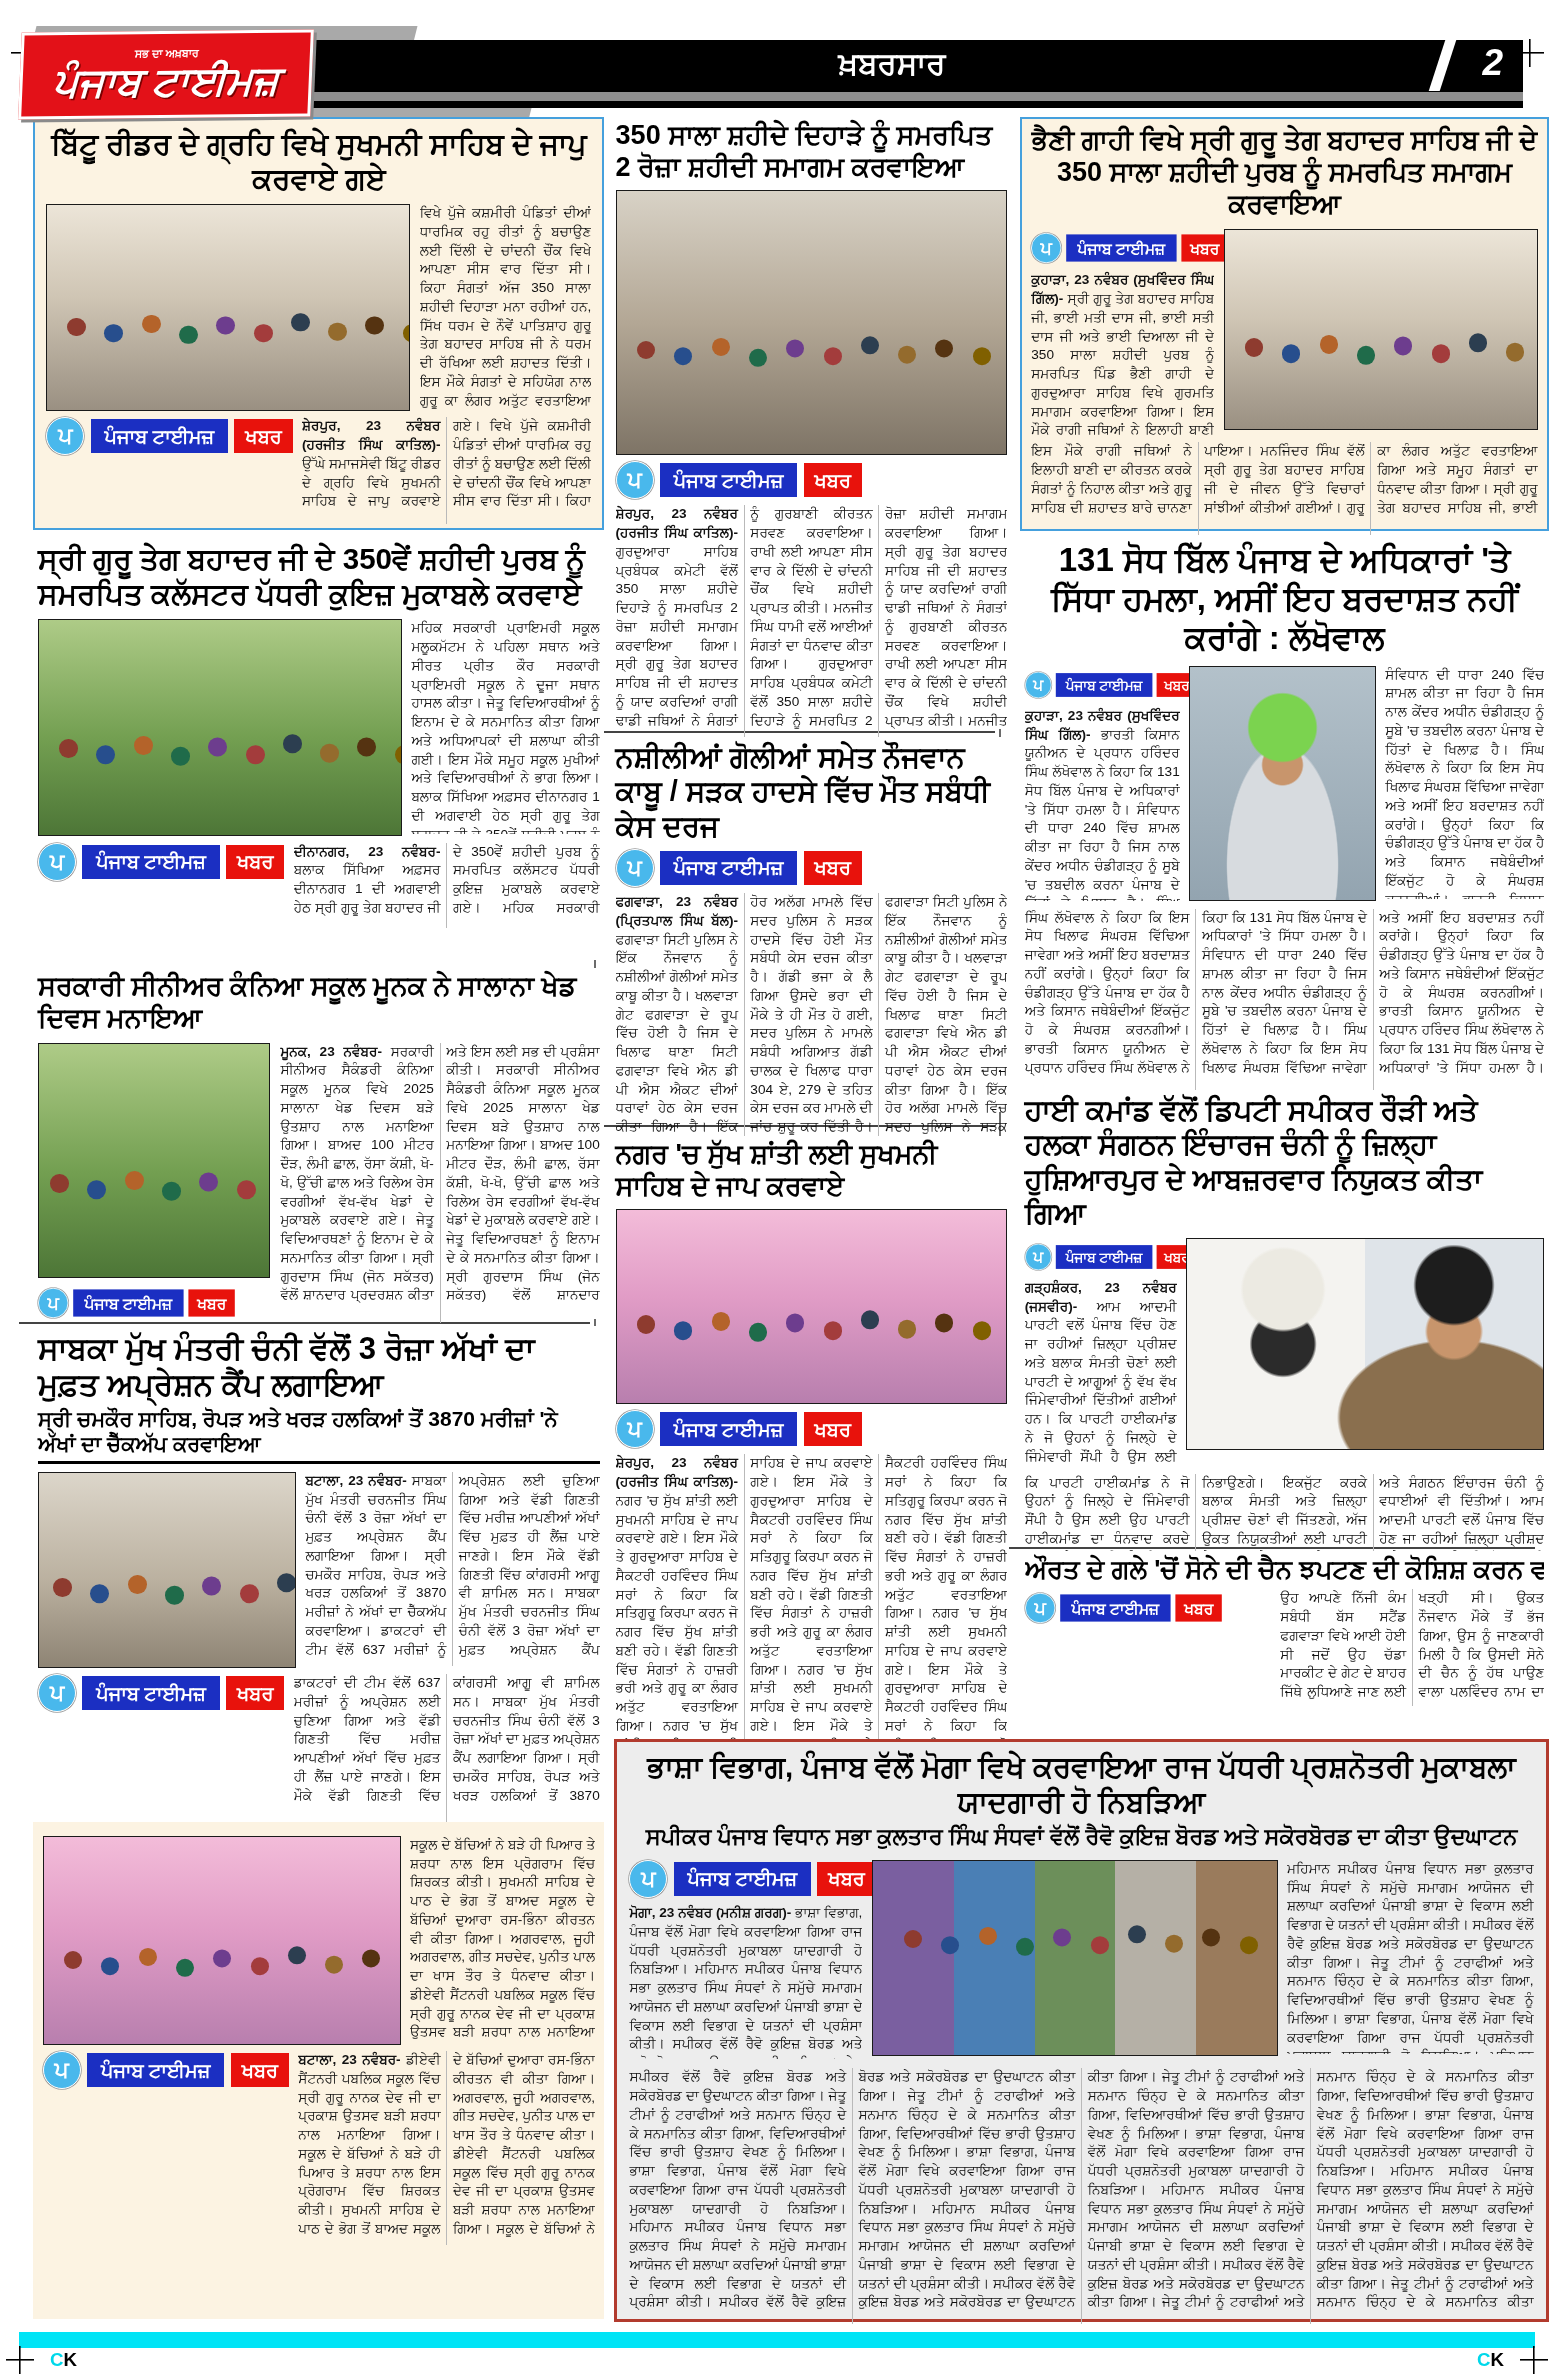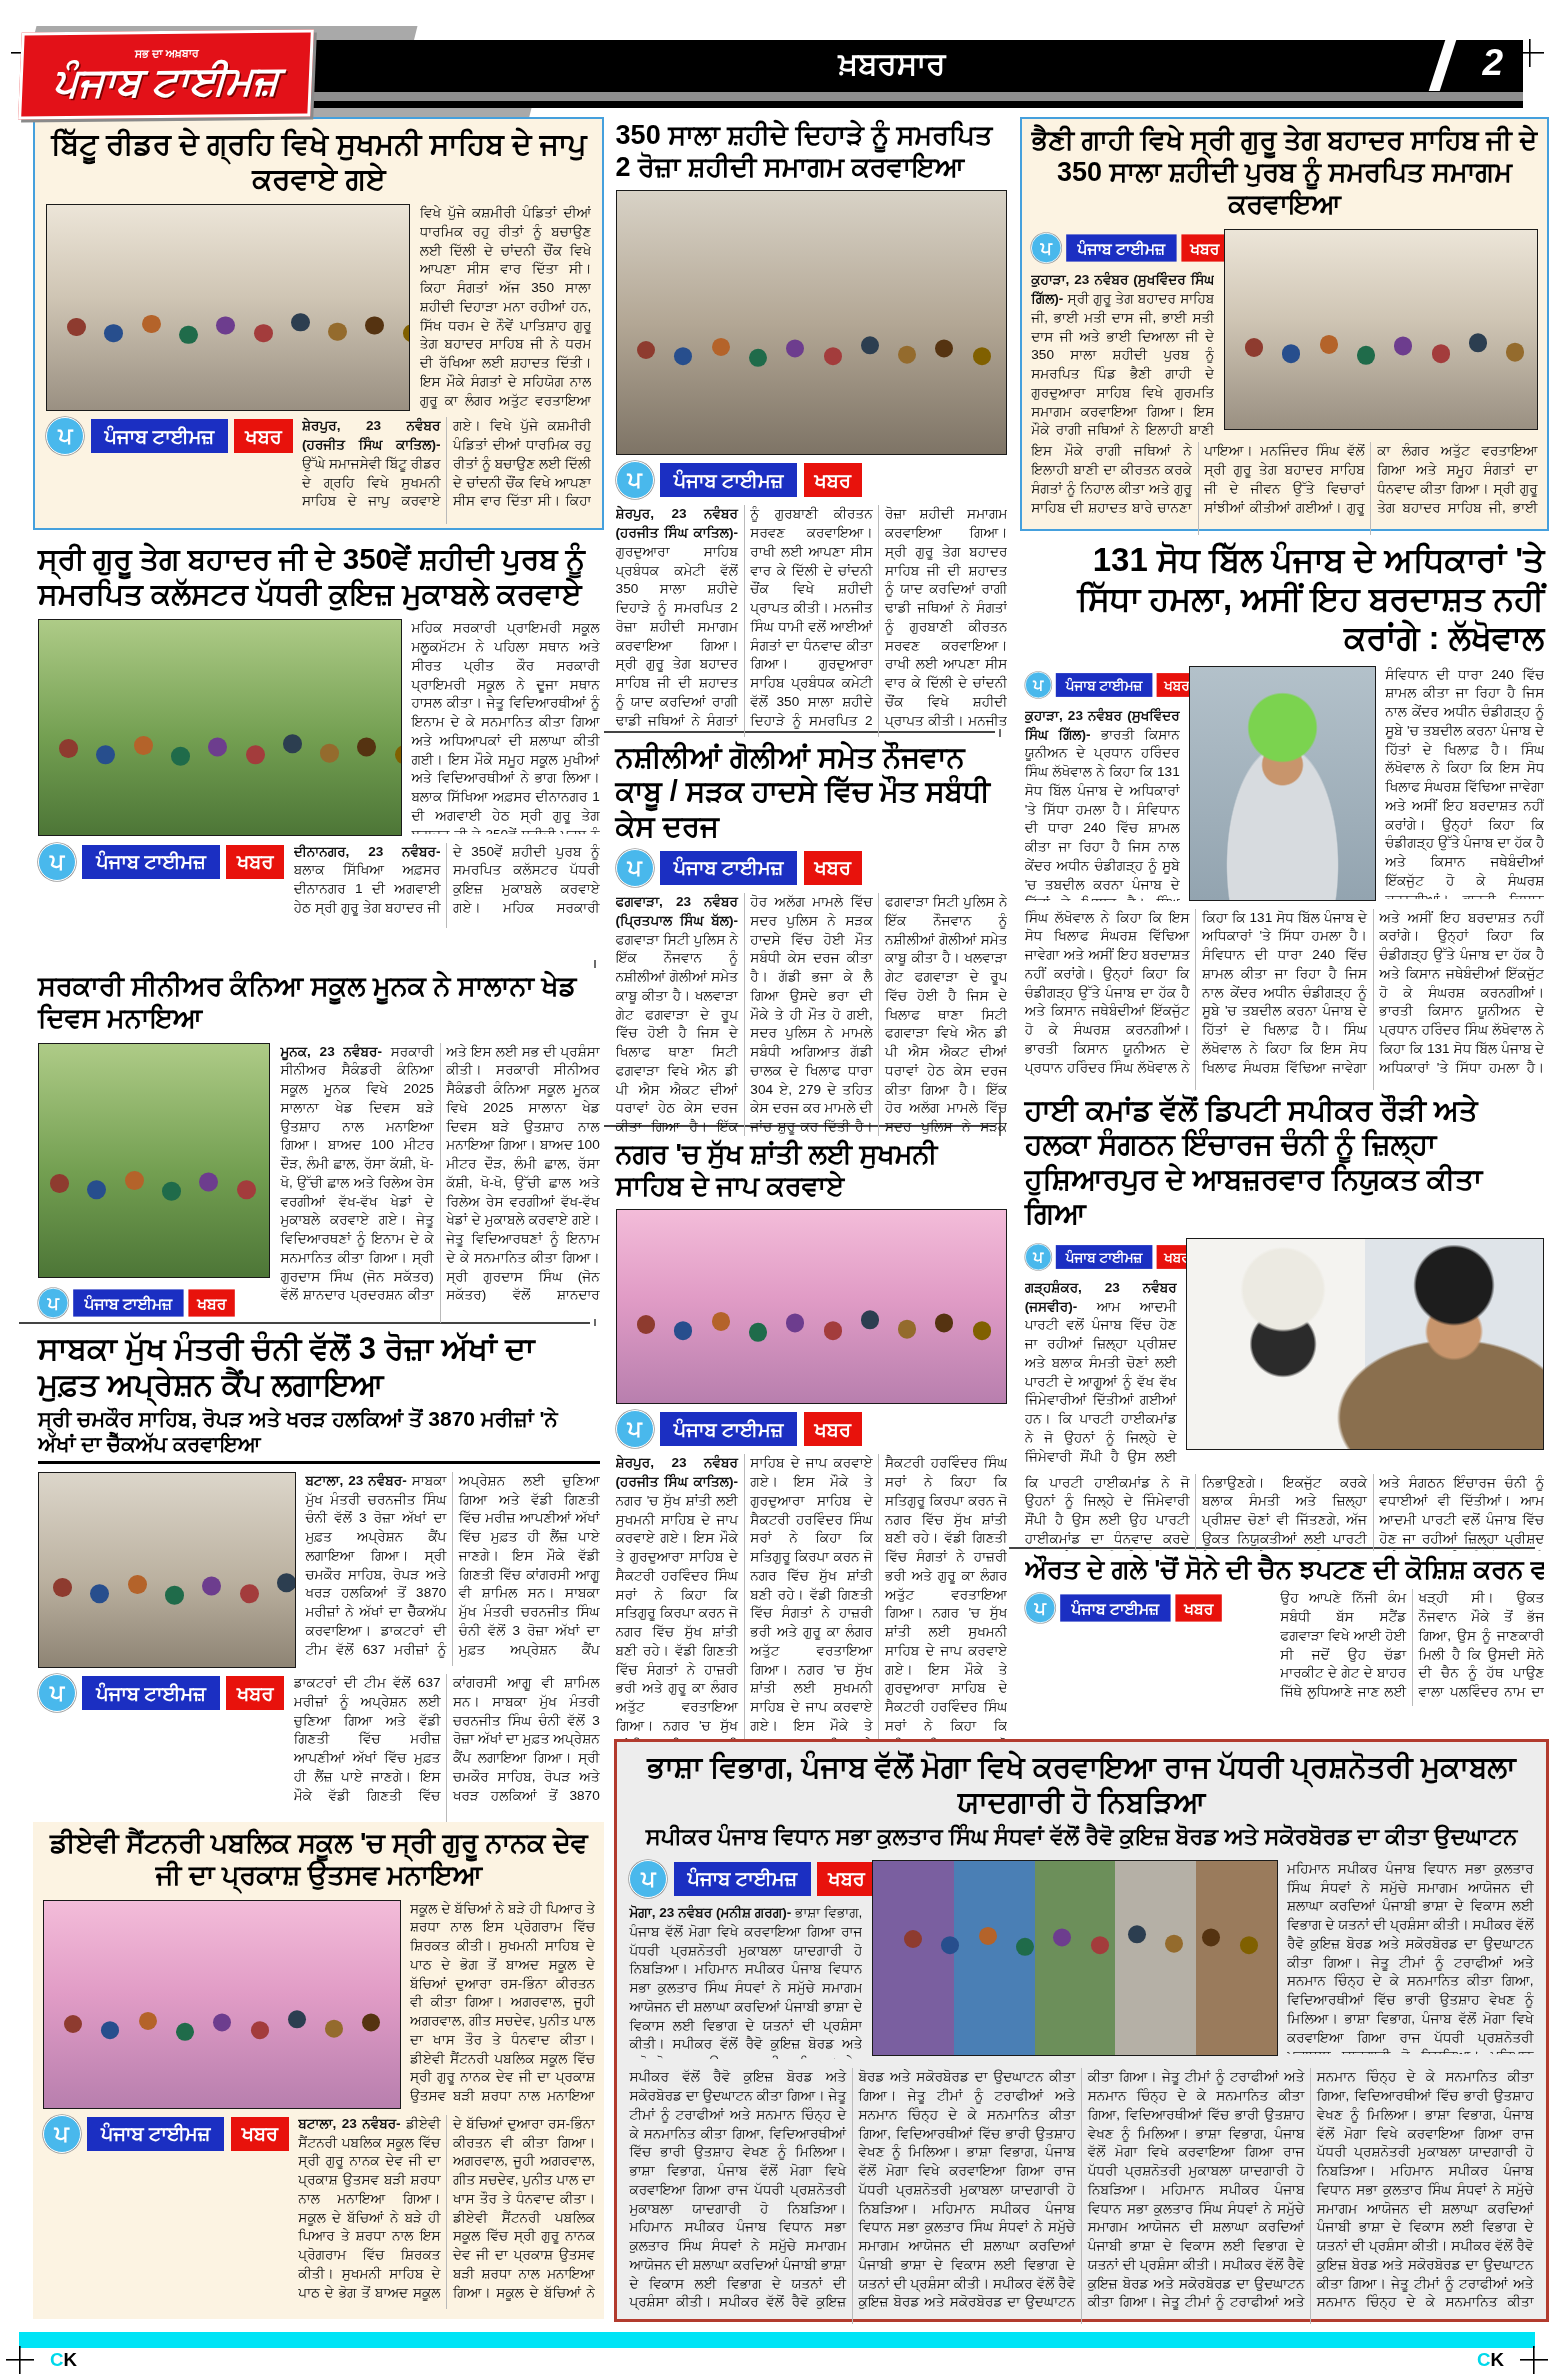--- a/index.html
+++ b/index.html
@@ -173,21 +173,21 @@
       <div class="byline">
           <span class="circ">ਪ</span>
           <span class="bluebox">ਪੰਜਾਬ ਟਾਈਮਜ਼</span>
           <span class="redbox">ਖਬਰ</span>
         </div>
       <div class="body-text cols-2" style="flex:1;height:85px;"><b>ਦੀਨਾਨਗਰ, 23 ਨਵੰਬਰ- </b>ਬਲਾਕ ਸਿੱਖਿਆ ਅਫ਼ਸਰ ਦੀਨਾਨਗਰ 1 ਦੀ ਅਗਵਾਈ ਹੇਠ ਸ੍ਰੀ ਗੁਰੂ ਤੇਗ ਬਹਾਦਰ ਜੀ ਦੇ 350ਵੇਂ ਸ਼ਹੀਦੀ ਪੁਰਬ ਨੂੰ ਸਮਰਪਿਤ ਕਲੱਸਟਰ ਪੱਧਰੀ ਕੁਇਜ਼ ਮੁਕਾਬਲੇ ਕਰਵਾਏ ਗਏ। ਮਹਿਕ ਸਰਕਾਰੀ ਪ੍ਰਾਇਮਰੀ ਸਕੂਲ ਮਲੂਕਮੱਟਮ ਨੇ ਪਹਿਲਾ ਸਥਾਨ ਅਤੇ ਸੀਰਤ ਪ੍ਰੀਤ ਕੌਰ ਸਰਕਾਰੀ ਪ੍ਰਾਇਮਰੀ ਸਕੂਲ ਨੇ ਦੂਜਾ ਸਥਾਨ ਹਾਸਲ ਕੀਤਾ। ਜੇਤੂ ਵਿਦਿਆਰਥੀਆਂ ਨੂੰ ਇਨਾਮ ਦੇ ਕੇ ਸਨਮਾਨਿਤ ਕੀਤਾ ਗਿਆ ਅਤੇ ਅਧਿਆਪਕਾਂ ਦੀ ਸ਼ਲਾਘਾ ਕੀਤੀ ਗਈ। </div>
     </div>
   </div>
 
   <div class="article" style="left:1006px;top:538px;width:529px;height:546px;padding:3.1px 4.7px;">
-    <h2 class="hl f43" style="text-align:right;">131 ਸੋਧ ਬਿੱਲ ਪੰਜਾਬ ਦੇ ਅਧਿਕਾਰਾਂ 'ਤੇ ਸਿੱਧਾ ਹਮਲਾ, ਅਸੀਂ ਇਹ ਬਰਦਾਸ਼ਤ ਨਹੀਂ ਕਰਾਂਗੇ : ਲੱਖੋਵਾਲ</h2>
+    <h2 class="hl f43" style="text-align:center;">131 ਸੋਧ ਬਿੱਲ ਪੰਜਾਬ ਦੇ ਅਧਿਕਾਰਾਂ 'ਤੇ ਸਿੱਧਾ ਹਮਲਾ, ਅਸੀਂ ਇਹ ਬਰਦਾਸ਼ਤ ਨਹੀਂ ਕਰਾਂਗੇ : ਲੱਖੋਵਾਲ</h2>
     <div class="row">
       <div style="width:155px;flex:none;">
         <div class="byline sc70">
             <span class="circ">ਪ</span>
             <span class="bluebox">ਪੰਜਾਬ ਟਾਈਮਜ਼</span>
             <span class="redbox">ਖਬਰ</span>
           </div>
         <div class="body-text" style="height:194px;margin-top:3.1px;"><b>ਕੁਹਾੜਾ, 23 ਨਵੰਬਰ (ਸੁਖਵਿੰਦਰ ਸਿੰਘ ਗਿੱਲ)- </b>ਭਾਰਤੀ ਕਿਸਾਨ ਯੂਨੀਅਨ ਦੇ ਪ੍ਰਧਾਨ ਹਰਿੰਦਰ ਸਿੰਘ ਲੱਖੋਵਾਲ ਨੇ ਕਿਹਾ ਕਿ 131 ਸੋਧ ਬਿੱਲ ਪੰਜਾਬ ਦੇ ਅਧਿਕਾਰਾਂ 'ਤੇ ਸਿੱਧਾ ਹਮਲਾ ਹੈ। ਸੰਵਿਧਾਨ ਦੀ ਧਾਰਾ 240 ਵਿੱਚ ਸ਼ਾਮਲ ਕੀਤਾ ਜਾ ਰਿਹਾ ਹੈ ਜਿਸ ਨਾਲ ਕੇਂਦਰ ਅਧੀਨ ਚੰਡੀਗੜ੍ਹ ਨੂੰ ਸੂਬੇ 'ਚ ਤਬਦੀਲ ਕਰਨਾ ਪੰਜਾਬ ਦੇ ਹਿੱਤਾਂ ਦੇ ਖਿਲਾਫ਼ ਹੈ। ਸਿੰਘ ਲੱਖੋਵਾਲ ਨੇ ਕਿਹਾ ਕਿ ਇਸ ਸੋਧ ਖਿਲਾਫ ਸੰਘਰਸ਼ ਵਿੱਢਿਆ ਜਾਵੇਗਾ ਅਤੇ ਅਸੀਂ ਇਹ ਬਰਦਾਸ਼ਤ ਨਹੀਂ ਕਰਾਂਗੇ। ਉਨ੍ਹਾਂ ਕਿਹਾ ਕਿ ਚੰਡੀਗੜ੍ਹ ਉੱਤੇ ਪੰਜਾਬ ਦਾ ਹੱਕ ਹੈ ਅਤੇ ਕਿਸਾਨ ਜਥੇਬੰਦੀਆਂ ਇੱਕਜੁੱਟ ਹੋ ਕੇ ਸੰਘਰਸ਼ ਕਰਨਗੀਆਂ। </div>
       </div>
       <div class="photo ph-portrait-green" style="width:185px;height:233px;"></div>
@@ -298,21 +298,20 @@
       </div>
       <div class="photo ph-faces" style="width:404px;height:194px;">
           <span class="crowd" style="left:31px;bottom:55%;"></span>
         </div>
       <div class="body-text" style="flex:1;height:194px;">ਮਹਿਮਾਨ ਸਪੀਕਰ ਪੰਜਾਬ ਵਿਧਾਨ ਸਭਾ ਕੁਲਤਾਰ ਸਿੰਘ ਸੰਧਵਾਂ ਨੇ ਸਮੁੱਚੇ ਸਮਾਗਮ ਆਯੋਜਨ ਦੀ ਸ਼ਲਾਘਾ ਕਰਦਿਆਂ ਪੰਜਾਬੀ ਭਾਸ਼ਾ ਦੇ ਵਿਕਾਸ ਲਈ ਵਿਭਾਗ ਦੇ ਯਤਨਾਂ ਦੀ ਪ੍ਰਸ਼ੰਸਾ ਕੀਤੀ। ਸਪੀਕਰ ਵੱਲੋਂ ਰੈਵੋ ਕੁਇਜ਼ ਬੋਰਡ ਅਤੇ ਸਕੋਰਬੋਰਡ ਦਾ ਉਦਘਾਟਨ ਕੀਤਾ ਗਿਆ। ਜੇਤੂ ਟੀਮਾਂ ਨੂੰ ਟਰਾਫੀਆਂ ਅਤੇ ਸਨਮਾਨ ਚਿੰਨ੍ਹ ਦੇ ਕੇ ਸਨਮਾਨਿਤ ਕੀਤਾ ਗਿਆ, ਵਿਦਿਆਰਥੀਆਂ ਵਿੱਚ ਭਾਰੀ ਉਤਸ਼ਾਹ ਵੇਖਣ ਨੂੰ ਮਿਲਿਆ। ਭਾਸ਼ਾ ਵਿਭਾਗ, ਪੰਜਾਬ ਵੱਲੋਂ ਮੋਗਾ ਵਿਖੇ ਕਰਵਾਇਆ ਗਿਆ ਰਾਜ ਪੱਧਰੀ ਪ੍ਰਸ਼ਨੋਤਰੀ ਮੁਕਾਬਲਾ ਯਾਦਗਾਰੀ ਹੋ ਨਿਬੜਿਆ। ਮਹਿਮਾਨ ਸਪੀਕਰ ਪੰਜਾਬ ਵਿਧਾਨ ਸਭਾ ਕੁਲਤਾਰ ਸਿੰਘ ਸੰਧਵਾਂ ਨੇ ਸਮੁੱਚੇ ਸਮਾਗਮ ਆਯੋਜਨ ਦੀ ਸ਼ਲਾਘਾ ਕਰਦਿਆਂ ਪੰਜਾਬੀ ਭਾਸ਼ਾ ਦੇ ਵਿਕਾਸ ਲਈ ਵਿਭਾਗ ਦੇ ਯਤਨਾਂ ਦੀ ਪ੍ਰਸ਼ੰਸਾ ਕੀਤੀ। ਸਪੀਕਰ ਵੱਲੋਂ ਰੈਵੋ ਕੁਇਜ਼ ਬੋਰਡ ਅਤੇ ਸਕੋਰਬੋਰਡ ਦਾ ਉਦਘਾਟਨ ਕੀਤਾ ਗਿਆ। </div>
     </div>
     <div class="body-text cols-4" style="height:256px;margin-top:9.3px;">ਸਪੀਕਰ ਵੱਲੋਂ ਰੈਵੋ ਕੁਇਜ਼ ਬੋਰਡ ਅਤੇ ਸਕੋਰਬੋਰਡ ਦਾ ਉਦਘਾਟਨ ਕੀਤਾ ਗਿਆ। ਜੇਤੂ ਟੀਮਾਂ ਨੂੰ ਟਰਾਫੀਆਂ ਅਤੇ ਸਨਮਾਨ ਚਿੰਨ੍ਹ ਦੇ ਕੇ ਸਨਮਾਨਿਤ ਕੀਤਾ ਗਿਆ, ਵਿਦਿਆਰਥੀਆਂ ਵਿੱਚ ਭਾਰੀ ਉਤਸ਼ਾਹ ਵੇਖਣ ਨੂੰ ਮਿਲਿਆ। ਭਾਸ਼ਾ ਵਿਭਾਗ, ਪੰਜਾਬ ਵੱਲੋਂ ਮੋਗਾ ਵਿਖੇ ਕਰਵਾਇਆ ਗਿਆ ਰਾਜ ਪੱਧਰੀ ਪ੍ਰਸ਼ਨੋਤਰੀ ਮੁਕਾਬਲਾ ਯਾਦਗਾਰੀ ਹੋ ਨਿਬੜਿਆ। ਮਹਿਮਾਨ ਸਪੀਕਰ ਪੰਜਾਬ ਵਿਧਾਨ ਸਭਾ ਕੁਲਤਾਰ ਸਿੰਘ ਸੰਧਵਾਂ ਨੇ ਸਮੁੱਚੇ ਸਮਾਗਮ ਆਯੋਜਨ ਦੀ ਸ਼ਲਾਘਾ ਕਰਦਿਆਂ ਪੰਜਾਬੀ ਭਾਸ਼ਾ ਦੇ ਵਿਕਾਸ ਲਈ ਵਿਭਾਗ ਦੇ ਯਤਨਾਂ ਦੀ ਪ੍ਰਸ਼ੰਸਾ ਕੀਤੀ। ਸਪੀਕਰ ਵੱਲੋਂ ਰੈਵੋ ਕੁਇਜ਼ ਬੋਰਡ ਅਤੇ ਸਕੋਰਬੋਰਡ ਦਾ ਉਦਘਾਟਨ ਕੀਤਾ ਗਿਆ। ਜੇਤੂ ਟੀਮਾਂ ਨੂੰ ਟਰਾਫੀਆਂ ਅਤੇ ਸਨਮਾਨ ਚਿੰਨ੍ਹ ਦੇ ਕੇ ਸਨਮਾਨਿਤ ਕੀਤਾ ਗਿਆ, ਵਿਦਿਆਰਥੀਆਂ ਵਿੱਚ ਭਾਰੀ ਉਤਸ਼ਾਹ ਵੇਖਣ ਨੂੰ ਮਿਲਿਆ। ਭਾਸ਼ਾ ਵਿਭਾਗ, ਪੰਜਾਬ ਵੱਲੋਂ ਮੋਗਾ ਵਿਖੇ ਕਰਵਾਇਆ ਗਿਆ ਰਾਜ ਪੱਧਰੀ ਪ੍ਰਸ਼ਨੋਤਰੀ ਮੁਕਾਬਲਾ ਯਾਦਗਾਰੀ ਹੋ ਨਿਬੜਿਆ। ਮਹਿਮਾਨ ਸਪੀਕਰ ਪੰਜਾਬ ਵਿਧਾਨ ਸਭਾ ਕੁਲਤਾਰ ਸਿੰਘ ਸੰਧਵਾਂ ਨੇ ਸਮੁੱਚੇ ਸਮਾਗਮ ਆਯੋਜਨ ਦੀ ਸ਼ਲਾਘਾ ਕਰਦਿਆਂ ਪੰਜਾਬੀ ਭਾਸ਼ਾ ਦੇ ਵਿਕਾਸ ਲਈ ਵਿਭਾਗ ਦੇ ਯਤਨਾਂ ਦੀ ਪ੍ਰਸ਼ੰਸਾ ਕੀਤੀ। ਸਪੀਕਰ ਵੱਲੋਂ ਰੈਵੋ ਕੁਇਜ਼ ਬੋਰਡ ਅਤੇ ਸਕੋਰਬੋਰਡ ਦਾ ਉਦਘਾਟਨ ਕੀਤਾ ਗਿਆ। ਜੇਤੂ ਟੀਮਾਂ ਨੂੰ ਟਰਾਫੀਆਂ ਅਤੇ ਸਨਮਾਨ ਚਿੰਨ੍ਹ ਦੇ ਕੇ ਸਨਮਾਨਿਤ ਕੀਤਾ ਗਿਆ, ਵਿਦਿਆਰਥੀਆਂ ਵਿੱਚ ਭਾਰੀ ਉਤਸ਼ਾਹ ਵੇਖਣ ਨੂੰ ਮਿਲਿਆ। ਭਾਸ਼ਾ ਵਿਭਾਗ, ਪੰਜਾਬ ਵੱਲੋਂ ਮੋਗਾ ਵਿਖੇ ਕਰਵਾਇਆ ਗਿਆ ਰਾਜ ਪੱਧਰੀ ਪ੍ਰਸ਼ਨੋਤਰੀ ਮੁਕਾਬਲਾ ਯਾਦਗਾਰੀ ਹੋ ਨਿਬੜਿਆ। ਮਹਿਮਾਨ ਸਪੀਕਰ ਪੰਜਾਬ ਵਿਧਾਨ ਸਭਾ ਕੁਲਤਾਰ ਸਿੰਘ ਸੰਧਵਾਂ ਨੇ ਸਮੁੱਚੇ ਸਮਾਗਮ ਆਯੋਜਨ ਦੀ ਸ਼ਲਾਘਾ ਕਰਦਿਆਂ ਪੰਜਾਬੀ ਭਾਸ਼ਾ ਦੇ ਵਿਕਾਸ ਲਈ ਵਿਭਾਗ ਦੇ ਯਤਨਾਂ ਦੀ ਪ੍ਰਸ਼ੰਸਾ ਕੀਤੀ। ਸਪੀਕਰ ਵੱਲੋਂ ਰੈਵੋ ਕੁਇਜ਼ ਬੋਰਡ ਅਤੇ ਸਕੋਰਬੋਰਡ ਦਾ ਉਦਘਾਟਨ ਕੀਤਾ ਗਿਆ। ਜੇਤੂ ਟੀਮਾਂ ਨੂੰ ਟਰਾਫੀਆਂ ਅਤੇ ਸਨਮਾਨ ਚਿੰਨ੍ਹ ਦੇ ਕੇ ਸਨਮਾਨਿਤ ਕੀਤਾ ਗਿਆ, ਵਿਦਿਆਰਥੀਆਂ ਵਿੱਚ ਭਾਰੀ ਉਤਸ਼ਾਹ ਵੇਖਣ ਨੂੰ ਮਿਲਿਆ। ਭਾਸ਼ਾ ਵਿਭਾਗ, ਪੰਜਾਬ ਵੱਲੋਂ ਮੋਗਾ ਵਿਖੇ ਕਰਵਾਇਆ ਗਿਆ ਰਾਜ ਪੱਧਰੀ ਪ੍ਰਸ਼ਨੋਤਰੀ ਮੁਕਾਬਲਾ ਯਾਦਗਾਰੀ ਹੋ ਨਿਬੜਿਆ। ਮਹਿਮਾਨ ਸਪੀਕਰ ਪੰਜਾਬ ਵਿਧਾਨ ਸਭਾ ਕੁਲਤਾਰ ਸਿੰਘ ਸੰਧਵਾਂ ਨੇ ਸਮੁੱਚੇ ਸਮਾਗਮ ਆਯੋਜਨ ਦੀ ਸ਼ਲਾਘਾ ਕਰਦਿਆਂ ਪੰਜਾਬੀ ਭਾਸ਼ਾ ਦੇ ਵਿਕਾਸ ਲਈ ਵਿਭਾਗ ਦੇ ਯਤਨਾਂ ਦੀ ਪ੍ਰਸ਼ੰਸਾ ਕੀਤੀ। ਸਪੀਕਰ ਵੱਲੋਂ ਰੈਵੋ ਕੁਇਜ਼ ਬੋਰਡ ਅਤੇ ਸਕੋਰਬੋਰਡ ਦਾ ਉਦਘਾਟਨ ਕੀਤਾ ਗਿਆ। ਜੇਤੂ ਟੀਮਾਂ ਨੂੰ ਟਰਾਫੀਆਂ ਅਤੇ ਸਨਮਾਨ ਚਿੰਨ੍ਹ ਦੇ ਕੇ ਸਨਮਾਨਿਤ ਕੀਤਾ ਗਿਆ, ਵਿਦਿਆਰਥੀਆਂ ਵਿੱਚ ਭਾਰੀ ਉਤਸ਼ਾਹ ਵੇਖਣ ਨੂੰ ਮਿਲਿਆ। ਭਾਸ਼ਾ ਵਿਭਾਗ, ਪੰਜਾਬ ਵੱਲੋਂ ਮੋਗਾ ਵਿਖੇ ਕਰਵਾਇਆ ਗਿਆ ਰਾਜ ਪੱਧਰੀ ਪ੍ਰਸ਼ਨੋਤਰੀ ਮੁਕਾਬਲਾ ਯਾਦਗਾਰੀ ਹੋ ਨਿਬੜਿਆ। ਮਹਿਮਾਨ ਸਪੀਕਰ ਪੰਜਾਬ ਵਿਧਾਨ ਸਭਾ ਕੁਲਤਾਰ ਸਿੰਘ ਸੰਧਵਾਂ ਨੇ ਸਮੁੱਚੇ ਸਮਾਗਮ ਆਯੋਜਨ ਦੀ ਸ਼ਲਾਘਾ ਕਰਦਿਆਂ ਪੰਜਾਬੀ ਭਾਸ਼ਾ ਦੇ ਵਿਕਾਸ ਲਈ ਵਿਭਾਗ ਦੇ ਯਤਨਾਂ ਦੀ ਪ੍ਰਸ਼ੰਸਾ ਕੀਤੀ। ਸਪੀਕਰ ਵੱਲੋਂ ਰੈਵੋ ਕੁਇਜ਼ ਬੋਰਡ ਅਤੇ ਸਕੋਰਬੋਰਡ ਦਾ ਉਦਘਾਟਨ ਕੀਤਾ ਗਿਆ। ਜੇਤੂ ਟੀਮਾਂ ਨੂੰ ਟਰਾਫੀਆਂ ਅਤੇ ਸਨਮਾਨ ਚਿੰਨ੍ਹ ਦੇ ਕੇ ਸਨਮਾਨਿਤ ਕੀਤਾ ਗਿਆ, ਵਿਦਿਆਰਥੀਆਂ ਵਿੱਚ ਭਾਰੀ ਉਤਸ਼ਾਹ ਵੇਖਣ ਨੂੰ ਮਿਲਿਆ। ਭਾਸ਼ਾ ਵਿਭਾਗ, ਪੰਜਾਬ ਵੱਲੋਂ ਮੋਗਾ ਵਿਖੇ ਕਰਵਾਇਆ ਗਿਆ ਰਾਜ ਪੱਧਰੀ ਪ੍ਰਸ਼ਨੋਤਰੀ ਮੁਕਾਬਲਾ ਯਾਦਗਾਰੀ ਹੋ ਨਿਬੜਿਆ। ਮਹਿਮਾਨ ਸਪੀਕਰ ਪੰਜਾਬ ਵਿਧਾਨ ਸਭਾ ਕੁਲਤਾਰ ਸਿੰਘ ਸੰਧਵਾਂ ਨੇ ਸਮੁੱਚੇ ਸਮਾਗਮ ਆਯੋਜਨ ਦੀ ਸ਼ਲਾਘਾ ਕਰਦਿਆਂ ਪੰਜਾਬੀ ਭਾਸ਼ਾ ਦੇ ਵਿਕਾਸ ਲਈ ਵਿਭਾਗ ਦੇ ਯਤਨਾਂ ਦੀ ਪ੍ਰਸ਼ੰਸਾ ਕੀਤੀ। ਸਪੀਕਰ ਵੱਲੋਂ ਰੈਵੋ ਕੁਇਜ਼ ਬੋਰਡ ਅਤੇ ਸਕੋਰਬੋਰਡ ਦਾ ਉਦਘਾਟਨ ਕੀਤਾ ਗਿਆ। ਜੇਤੂ ਟੀਮਾਂ ਨੂੰ ਟਰਾਫੀਆਂ ਅਤੇ ਸਨਮਾਨ ਚਿੰਨ੍ਹ ਦੇ ਕੇ ਸਨਮਾਨਿਤ ਕੀਤਾ ਗਿਆ, ਵਿਦਿਆਰਥੀਆਂ ਵਿੱਚ ਭਾਰੀ ਉਤਸ਼ਾਹ ਵੇਖਣ ਨੂੰ ਮਿਲਿਆ। ਭਾਸ਼ਾ ਵਿਭਾਗ, ਪੰਜਾਬ ਵੱਲੋਂ ਮੋਗਾ ਵਿਖੇ ਕਰਵਾਇਆ ਗਿਆ ਰਾਜ ਪੱਧਰੀ ਪ੍ਰਸ਼ਨੋਤਰੀ ਮੁਕਾਬਲਾ ਯਾਦਗਾਰੀ ਹੋ ਨਿਬੜਿਆ। ਮਹਿਮਾਨ ਸਪੀਕਰ ਪੰਜਾਬ ਵਿਧਾਨ ਸਭਾ ਕੁਲਤਾਰ ਸਿੰਘ ਸੰਧਵਾਂ ਨੇ ਸਮੁੱਚੇ ਸਮਾਗਮ ਆਯੋਜਨ ਦੀ ਸ਼ਲਾਘਾ ਕਰਦਿਆਂ ਪੰਜਾਬੀ ਭਾਸ਼ਾ ਦੇ ਵਿਕਾਸ ਲਈ ਵਿਭਾਗ ਦੇ ਯਤਨਾਂ ਦੀ ਪ੍ਰਸ਼ੰਸਾ ਕੀਤੀ। </div>
   </div>
 
   <div class="article cream" style="left:19.4px;top:1822px;width:571px;height:497px;padding:6.2px 9.3px;">
-    <h2 class="hl f35">ਡੀਏਵੀ ਸੈਂਟਨਰੀ ਪਬਲਿਕ ਸਕੂਲ 'ਚ ਸ੍ਰੀ ਗੁਰੂ ਨਾਨਕ ਦੇਵ ਜੀ ਦਾ ਪ੍ਰਕਾਸ਼ ਉਤਸਵ ਮਨਾਇਆ</h2>
     <div class="row">
       <div class="photo ph-pink" style="width:356px;height:207px;">
           <span class="crowd"></span>
         </div>
       <div class="body-text" style="flex:1;height:207px;">ਸਕੂਲ ਦੇ ਬੱਚਿਆਂ ਨੇ ਬੜੇ ਹੀ ਪਿਆਰ ਤੇ ਸ਼ਰਧਾ ਨਾਲ ਇਸ ਪ੍ਰੋਗਰਾਮ ਵਿੱਚ ਸ਼ਿਰਕਤ ਕੀਤੀ। ਸੁਖਮਨੀ ਸਾਹਿਬ ਦੇ ਪਾਠ ਦੇ ਭੋਗ ਤੋਂ ਬਾਅਦ ਸਕੂਲ ਦੇ ਬੱਚਿਆਂ ਦੁਆਰਾ ਰਸ-ਭਿੰਨਾ ਕੀਰਤਨ ਵੀ ਕੀਤਾ ਗਿਆ। ਅਗਰਵਾਲ, ਜੂਹੀ ਅਗਰਵਾਲ, ਗੀਤ ਸਚਦੇਵ, ਪੁਨੀਤ ਪਾਲ ਦਾ ਖਾਸ ਤੌਰ ਤੇ ਧੰਨਵਾਦ ਕੀਤਾ। ਡੀਏਵੀ ਸੈਂਟਨਰੀ ਪਬਲਿਕ ਸਕੂਲ ਵਿੱਚ ਸ੍ਰੀ ਗੁਰੂ ਨਾਨਕ ਦੇਵ ਜੀ ਦਾ ਪ੍ਰਕਾਸ਼ ਉਤਸਵ ਬੜੀ ਸ਼ਰਧਾ ਨਾਲ ਮਨਾਇਆ ਗਿਆ। ਸਕੂਲ ਦੇ ਬੱਚਿਆਂ ਨੇ ਬੜੇ ਹੀ ਪਿਆਰ ਤੇ ਸ਼ਰਧਾ ਨਾਲ ਇਸ ਪ੍ਰੋਗਰਾਮ ਵਿੱਚ ਸ਼ਿਰਕਤ ਕੀਤੀ। ਸੁਖਮਨੀ ਸਾਹਿਬ ਦੇ ਪਾਠ ਦੇ ਭੋਗ ਤੋਂ ਬਾਅਦ ਸਕੂਲ ਦੇ ਬੱਚਿਆਂ ਦੁਆਰਾ ਰਸ-ਭਿੰਨਾ ਕੀਰਤਨ ਵੀ ਕੀਤਾ ਗਿਆ। </div>
     </div>
     <div class="row" style="margin-top:6.2px;">
       <div class="byline">
           <span class="circ">ਪ</span>
           <span class="bluebox">ਪੰਜਾਬ ਟਾਈਮਜ਼</span>

